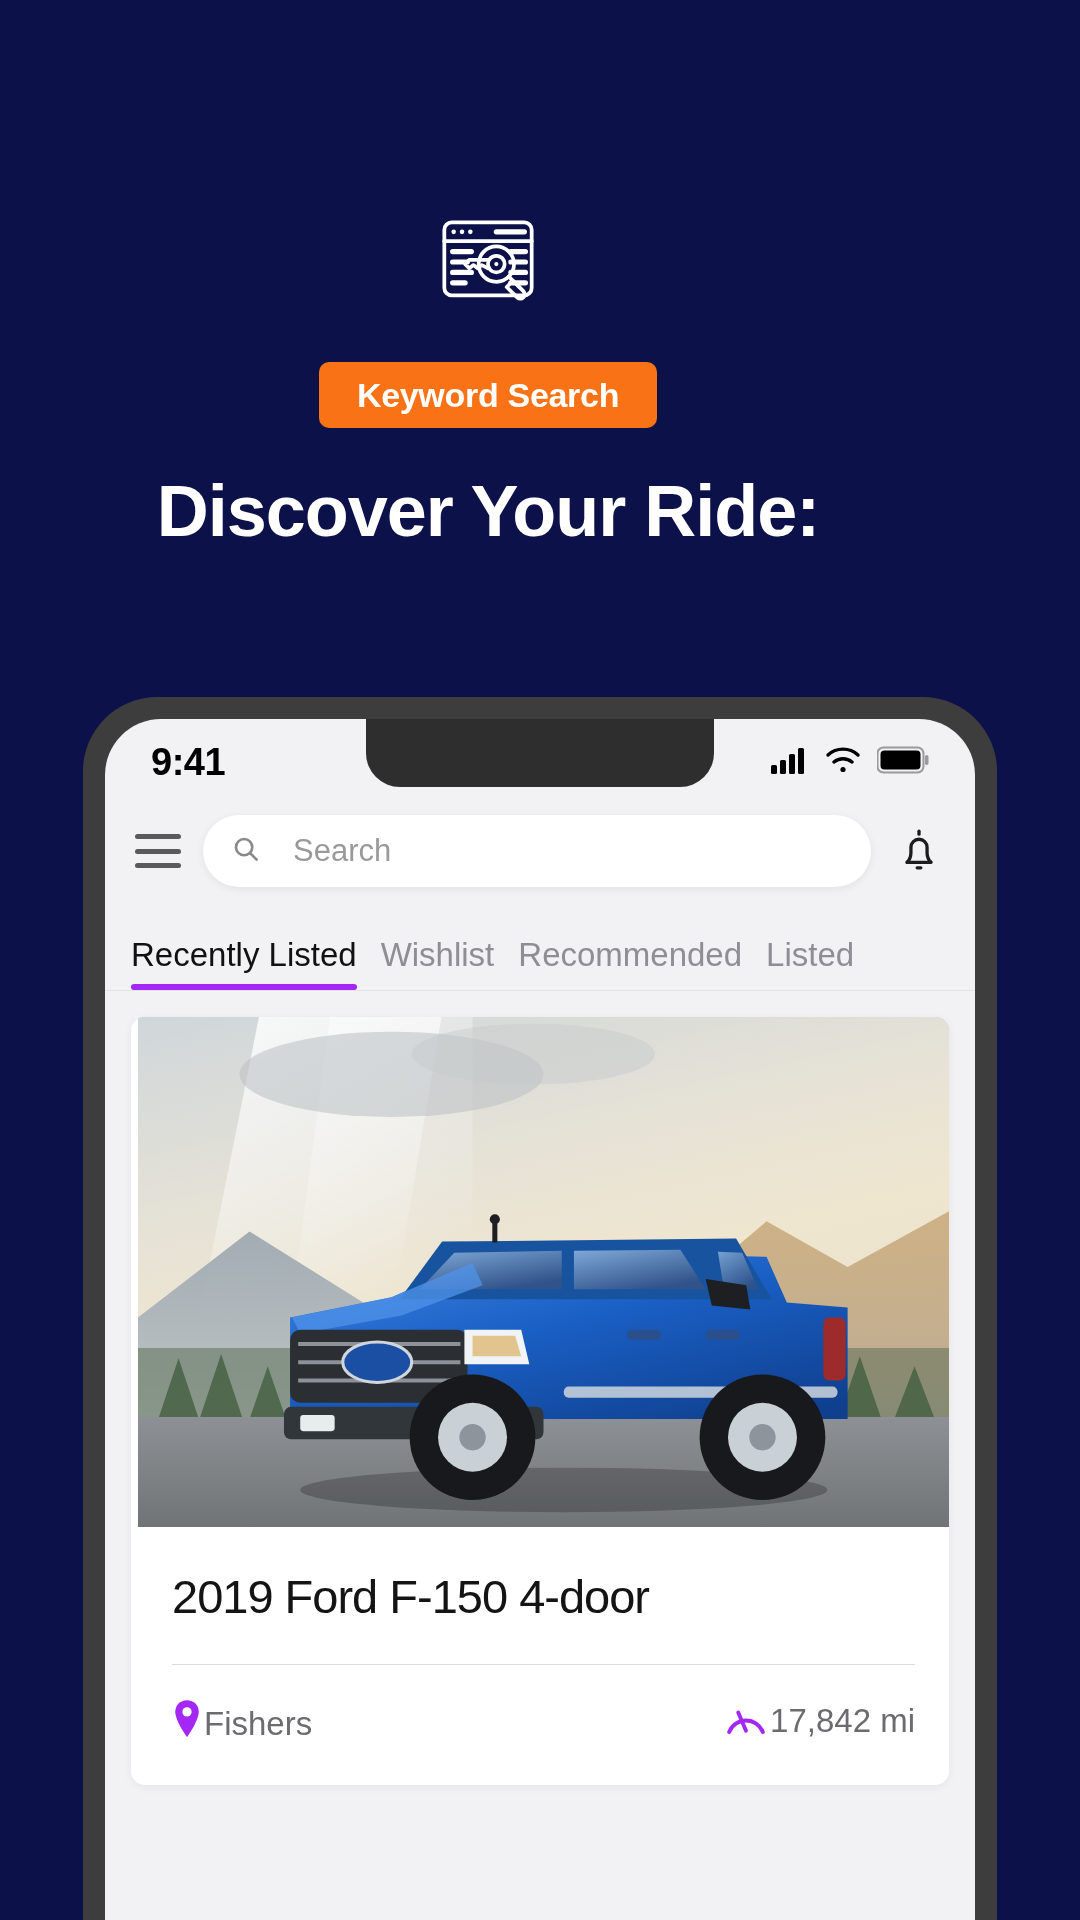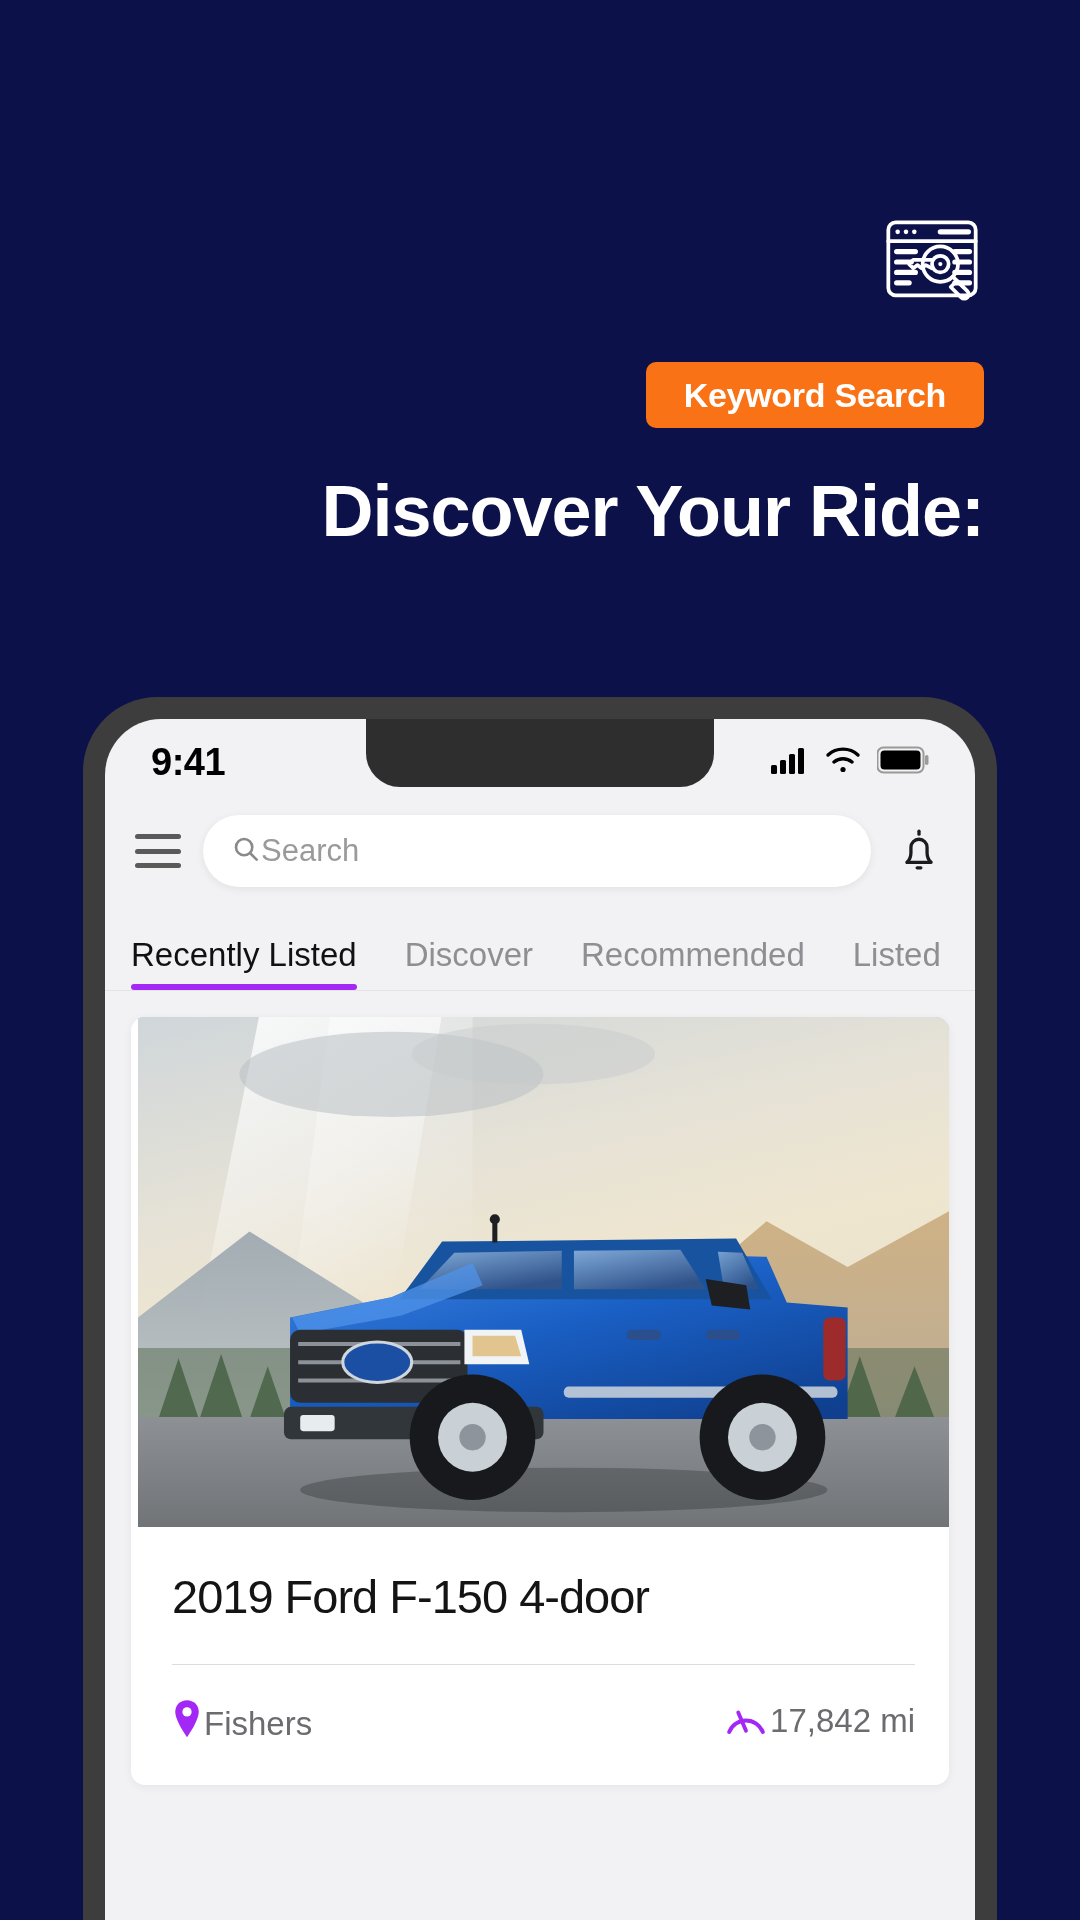--- a/index.html
+++ b/index.html
@@ -5,22 +5,22 @@
   * { margin:0; padding:0; box-sizing:border-box; }
   html, body {
     width:1080px; height:1920px;
     overflow:hidden;
     font-family:"Liberation Sans", sans-serif;
   }
   body { background:#0d1149; position:relative; }
 
   
   .hero {
-    position:absolute; left:8px; top:0; width:976px; height:700px;
-    display:flex; flex-direction:column; align-items:flex-end;
+    position:absolute; left:0; top:0; width:976px; height:700px;
+    display:flex; flex-direction:column; align-items:center;
   }
   .hero-icon {
     margin-top:210px;
     width:104px; height:104px;
     display:flex; align-items:center; justify-content:center;
   }
   .hero-icon svg { display:block; }
 
   .badge {
     margin-top:48px;
@@ -92,31 +92,31 @@
   }
   .hamburger { width:46px; height:34px; display:flex; flex-direction:column; justify-content:space-between; flex:0 0 auto; }
   .hamburger span { display:block; height:5px; background:#5a5a5a; border-radius:3px; }
   .searchbox {
     flex:1 1 auto;
     height:72px;
     background:#ffffff;
     border-radius:36px;
     display:flex; align-items:center;
     padding:0 28px;
-    gap:0;
+    gap:32px;
     box-shadow:0 2px 8px rgba(0,0,0,0.07);
   }
   .search-placeholder { font-size:31px; color:#9a9a9a; }
   .bell { flex:0 0 auto; width:52px; height:52px; display:flex; align-items:center; justify-content:center; }
 
   
   .tabs {
     display:flex; align-items:flex-end;
     padding:0 8px 0 26px;
-    gap:48px;
+    gap:24px;
     border-bottom:1px solid #e3e3e6;
     height:86px;
     overflow:hidden;
   }
   .tab {
     font-size:33px;
     color:#8e8e93;
     white-space:nowrap;
     padding-bottom:16px;
     position:relative;
@@ -246,21 +246,21 @@
         <svg width="44" height="48" viewBox="0 0 24 26" fill="none" stroke="#1c1c1e" stroke-width="1.8" stroke-linecap="round" stroke-linejoin="round">
           <path d="M12 2.2 v1.6"></path>
           <path d="M5.4 19.2 h13.2 c-1.6 -1.4 -2.2 -3 -2.2 -5.2 v-3 a4.4 4.4 0 0 0 -8.8 0 v3 c0 2.2 -0.6 3.8 -2.2 5.2 z"></path>
           <path d="M11 22.2 h2"></path>
         </svg>
       </div>
     </div>
 
     <div class="tabs">
       <div class="tab active">Recently Listed</div>
-      <div class="tab">Discover</div>
+      <div class="tab">Wishlist</div>
       <div class="tab">Recommended</div>
       <div class="tab">Listed</div>
     </div>
 
     <div class="card">
 
       <div class="card-photo">
         <svg viewBox="0 0 800 510" preserveAspectRatio="xMidYMid slice">
           <defs>
             <linearGradient id="sky" x1="0" y1="0" x2="0.35" y2="1">

